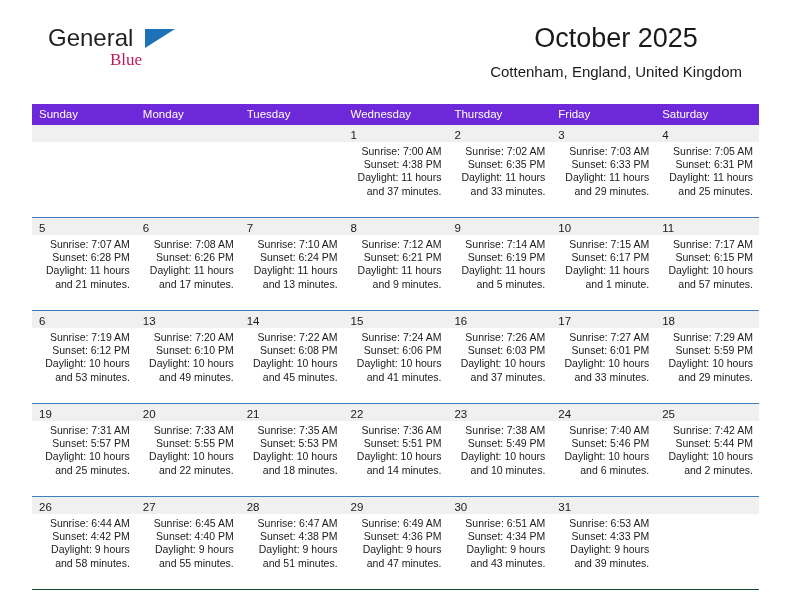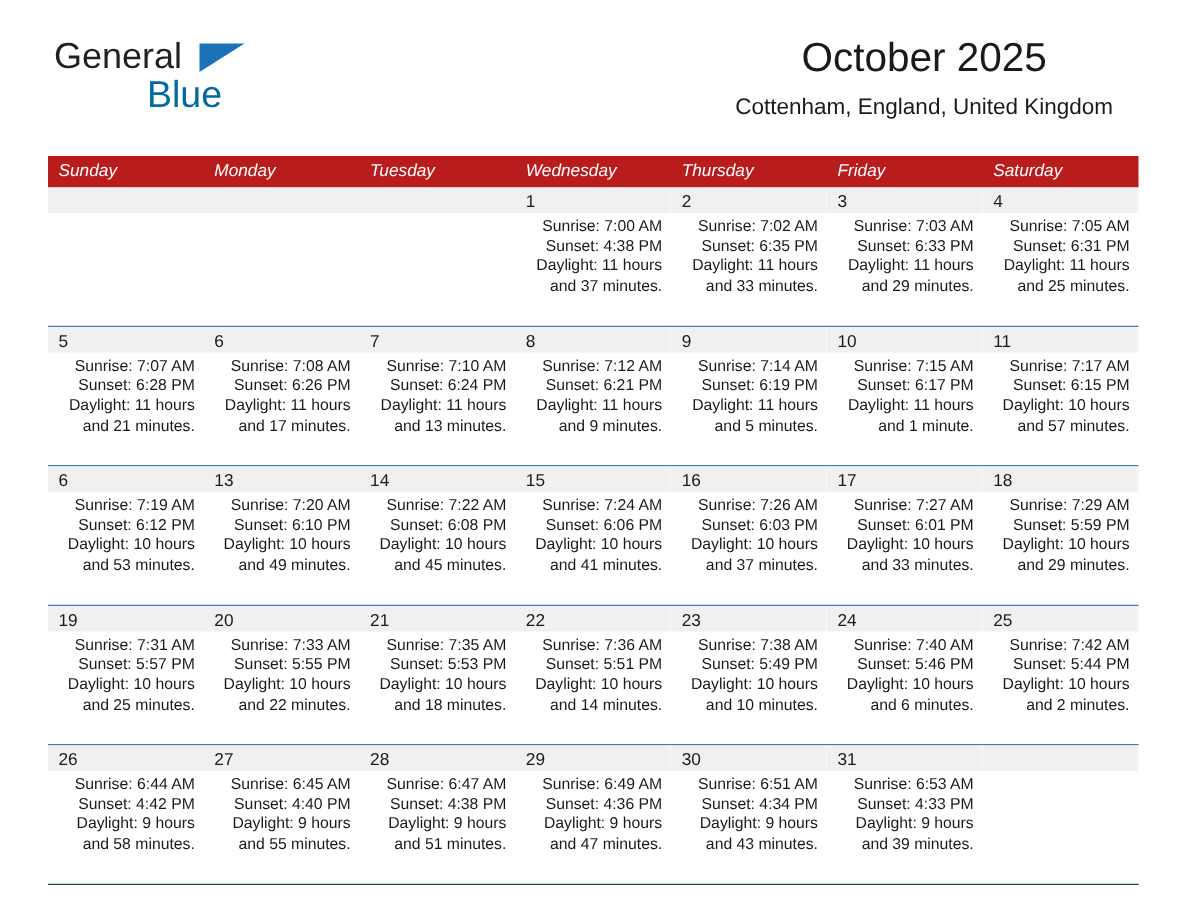--- a/index.html
+++ b/index.html
@@ -24,21 +24,21 @@
   
   .masthead {
     position: absolute;
     left: 32px;
     top: 26px;
     right: 34px;
     height: 72px;
   }
   .brand {
     position: absolute;
-    left: 4px;
+    left: 16px;
     top: 0;
     width: 220px;
     height: 62px;
     text-align: center;
   }
   .brand-general {
     position: absolute;
     left: 0;
     top: 0;
     font-size: 24px;
@@ -52,23 +52,24 @@
     top: 3px;
     width: 0;
     height: 0;
     border-top: 19px solid #1d71b8;
     border-right: 30px solid transparent;
   }
   .brand-blue {
     position: absolute;
     left: 62px;
     top: 25px;
-    font-size: 25px;
-    color: #0369a1;
+    font-size: 17px;
+    color: #be185d;
     line-height: 1;
+    font-family: Liberation Serif, serif;
   }
 
   .titleblock {
     position: absolute;
     right: 16px;
     top: -4px;
     text-align: center;
   }
   .cal-title {
     font-size: 27px;
@@ -87,23 +88,22 @@
 
   
   .calendar {
     position: absolute;
     left: 32px;
     top: 104px;
     width: 727px;
   }
   .weekday-row {
     display: flex;
-    background: #b91c1c;
+    background: #6d28d9;
     height: 21px;
-    font-style: italic;
   }
   .weekday {
     flex: 1 1 0;
     color: #ffffff;
     font-size: 11.5px;
     line-height: 21px;
     padding-left: 7px;
     box-sizing: border-box;
     white-space: nowrap;
   }

